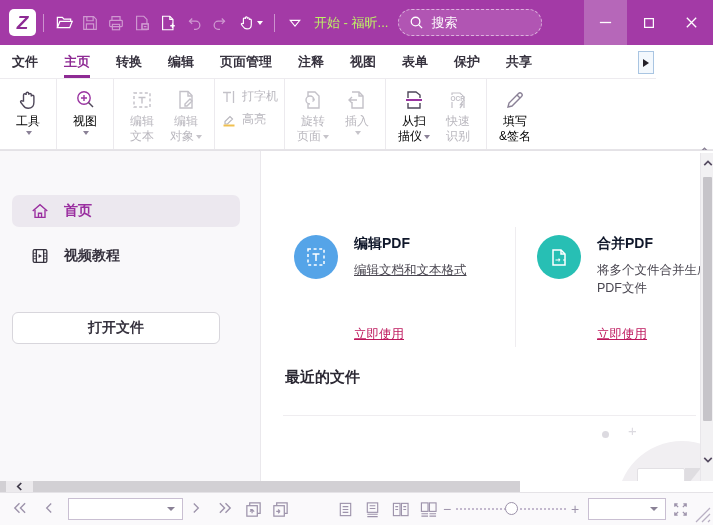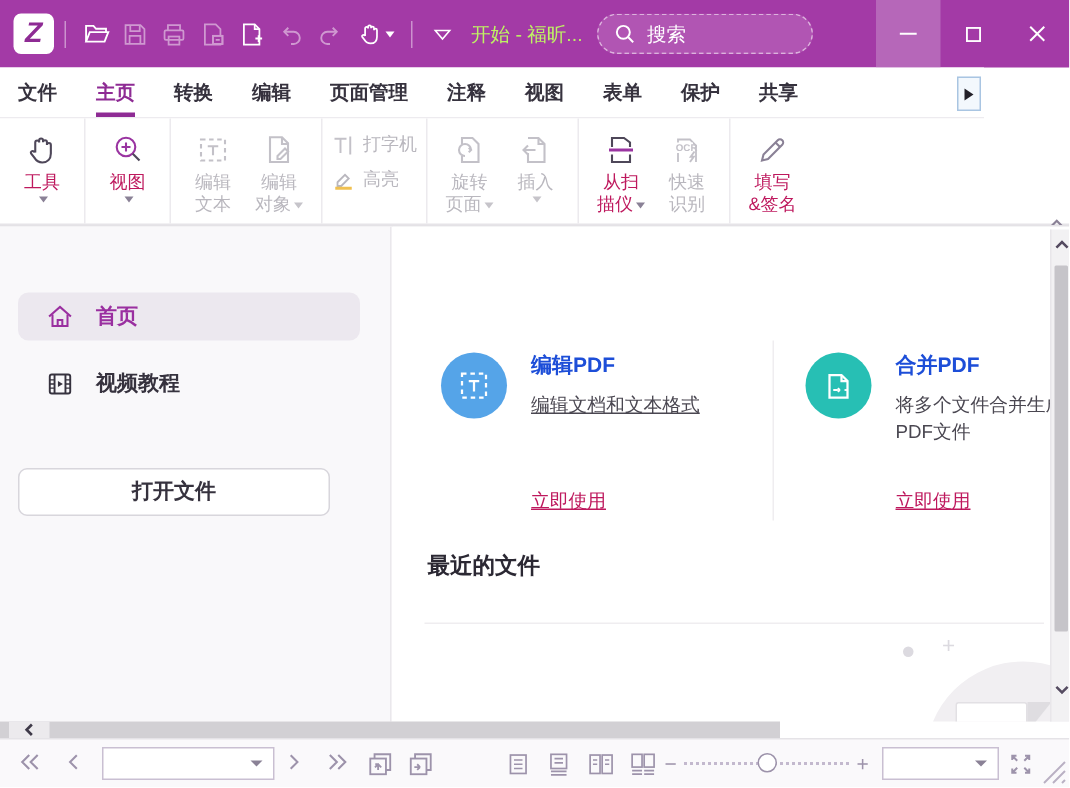--- a/index.html
+++ b/index.html
@@ -27,21 +27,21 @@
   .tab:first-child { margin-left:12px; }
   .tab.active { color:#8E2B94; border-bottom:3px solid #8E2B94; padding-bottom:4px; }
   .more-tabs { position:absolute; right:2px; top:6px; width:16px; height:23px; background:#F3F8FD; border:1px solid #A9C5E2; display:flex; align-items:center; justify-content:center; }
   .more-tabs i { width:0; height:0; border-top:4.5px solid transparent; border-bottom:4.5px solid transparent; border-left:6px solid #232029; }
 
   
   .ribbon { position:absolute; left:0; top:79px; width:713px; height:71px; background:#fff; border-bottom:1px solid #E6E4E8; display:flex; align-items:stretch; }
   .rgroup { display:flex; padding:4px 6px; border-right:1px solid #ECEAEE; align-items:flex-start; }
   .rbtn { width:44px; display:flex; flex-direction:column; align-items:center; padding-top:3px; }
   .rbtn .ricon { height:28px; display:flex; align-items:center; justify-content:center; }
-  .rlabel { font-size:12px; line-height:15px; color:#be185d; text-align:center; white-space:nowrap; }
+  .rlabel { font-size:12px; line-height:15px; color:#000000; text-align:center; white-space:nowrap; }
   .rbtn.disabled .rlabel { color:#B9B7BE; }
   .caret-dn { display:inline-block; width:0; height:0; border-left:3.5px solid transparent; border-right:3.5px solid transparent; border-top:4px solid #8A8196; vertical-align:middle; margin-left:2px; }
   .rbtn.disabled .caret-dn { border-top-color:#C6C4CA; }
   .caret-row { height:8px; display:flex; align-items:center; }
   .rstack { display:flex; flex-direction:column; gap:7px; padding-top:6px; }
   .rsmall { display:flex; align-items:flex-start; gap:5px; }
   .rsmall .rlabel { font-size:12px; }
   .ribbon-collapse { position:absolute; right:3px; top:61px; color:#8A8196; }
 
   
@@ -52,21 +52,21 @@
   .side-item.active { background:#ECE8EF; }
   .side-item.active .slabel { color:#9A2FA0; }
   .side-item .sicon { margin-left:18px; display:flex; }
   .open-btn { position:absolute; left:12px; top:161px; width:208px; height:32px; background:#fff; border:1px solid #D8D6DC; border-radius:6px; font-size:14px; font-weight:bold; color:#36323E; display:flex; align-items:center; justify-content:center; }
 
   .main { position:absolute; left:262px; top:0; width:438px; height:331px; background:#fff; }
   .wizard-head { position:absolute; left:23px; top:22px; }
   .wizard-title { font-size:15px; font-weight:bold; color:#2B2833; }
   .wizard-sub { font-size:12px; font-weight:bold; color:#55525C; margin-left:4px; }
   .card-circle { position:absolute; width:44px; height:44px; border-radius:50%; display:flex; align-items:center; justify-content:center; }
-  .card-title { position:absolute; font-size:14px; font-weight:bold; color:#1d4ed8; }
+  .card-title { position:absolute; font-size:14px; font-weight:bold; color:#0f172a; }
   .card-desc { position:absolute; font-size:12.5px; color:#4A4751; line-height:18px; }
   .card-link { position:absolute; font-size:12.5px; color:#be185d; text-decoration:underline; }
   .card-divider { position:absolute; left:253px; top:76px; width:1px; height:120px; background:#EFEDF0; }
   .recent-title { position:absolute; left:23px; top:217px; font-size:15px; font-weight:bold; color:#2B2833; }
   .recent-hr { position:absolute; left:21px; top:264px; width:413px; height:1px; background:#EFEDF0; }
 
   
   .deco-dot { position:absolute; left:340px; top:280px; width:7px; height:7px; border-radius:50%; background:#DCDAE0; }
   .deco-plus { position:absolute; left:366px; top:271px; font-size:15px; color:#DCDAE0; }
   .deco-circle { position:absolute; left:355px; top:290px; width:130px; height:130px; border-radius:50%; background:#F1EFF2; }

